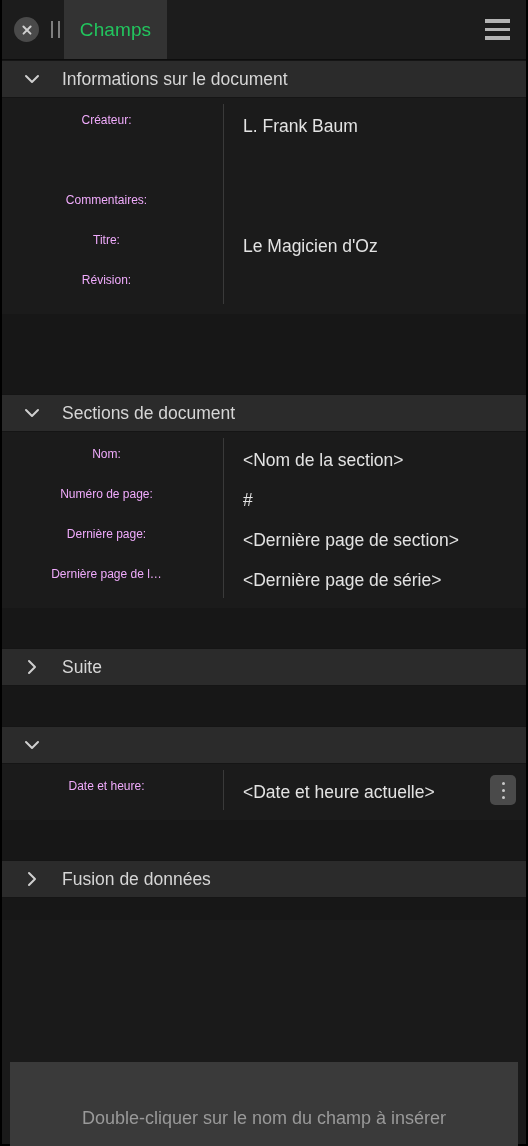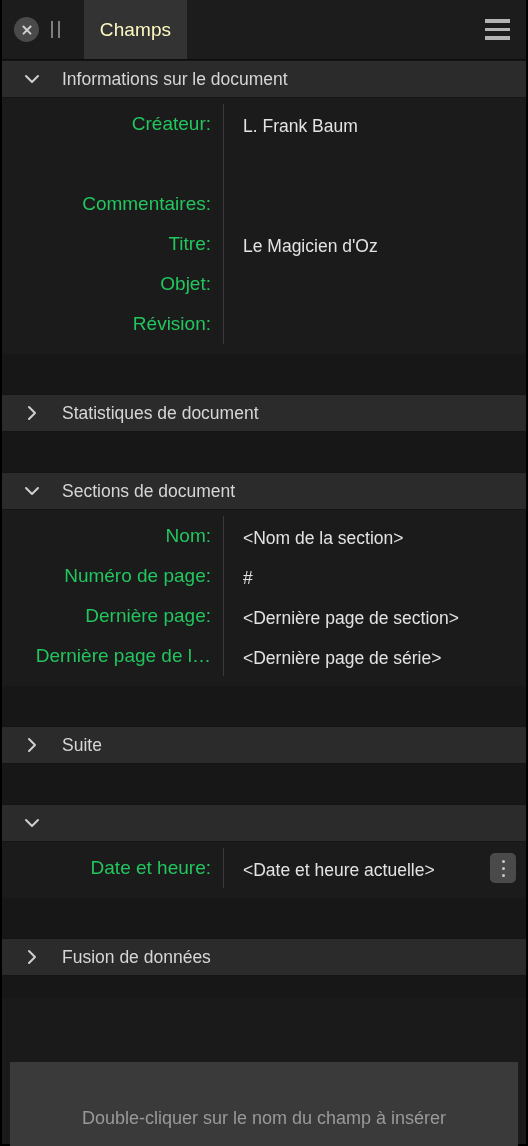--- a/index.html
+++ b/index.html
@@ -78,22 +78,22 @@
     height: 17px;
     background: #7e7e7e;
   }
 
   .tab {
     width: 103px;
     background: #333333;
     display: flex;
     align-items: center;
     justify-content: center;
-    margin-left: 24px;
-    color: #fef9c3;
+    margin-left: 4px;
+    color: #22c55e;
     font-size: 19px;
     letter-spacing: .1px;
   }
 
   .tb-spacer { flex: 1 1 auto; }
 
   .hamburger {
     width: 58px;
     display: flex;
     flex-direction: column;
@@ -148,25 +148,25 @@
   .row {
     display: flex;
     align-items: flex-start;
     min-height: 40px;
     position: relative;
   }
 
   .row-label {
     width: 221px;
     flex: none;
-    text-align: right;
+    text-align: center;
     padding-right: 12px;
     padding-top: 9px;
-    color: #22c55e;
-    font-size: 19px;
+    color: #f0abfc;
+    font-size: 12px;
     white-space: nowrap;
     overflow: hidden;
   }
 
   .row-value {
     flex: 1 1 auto;
     padding-left: 20px;
     padding-top: 9px;
     padding-right: 18px;
     color: #e3e3e3;
@@ -276,39 +276,26 @@
           <div class="row-label">Commentaires:</div>
           <div class="divider"></div>
           <div class="row-value"></div>
         </div>
         <div class="row">
           <div class="row-label">Titre:</div>
           <div class="divider"></div>
           <div class="row-value">Le Magicien d'Oz</div>
         </div>
         <div class="row">
-          <div class="row-label">Objet:</div>
+          <div class="row-label">Révision:</div>
           <div class="divider"></div>
           <div class="row-value"></div>
         </div>
-        <div class="row">
-          <div class="row-label">Révision:</div>
-          <div class="divider"></div>
-          <div class="row-value"></div>
-        </div>
-      </div>
-      <div class="gap"></div>
-      <div class="section-header">
-        <div class="chev">
-          <svg width="18" height="18" viewBox="0 0 18 18" fill="none" stroke="#cfcfcf" stroke-width="2" stroke-linecap="round" stroke-linejoin="round">
-            <path d="M6 3 L12 9 L6 15"></path>
-          </svg>
-        </div>
-        <div class="section-title">Statistiques de document</div>
-      </div>
+      </div>
+      <div class="gap"></div>
       <div class="gap"></div>
       <div class="section-header">
         <div class="chev">
           <svg width="18" height="18" viewBox="0 0 18 18" fill="none" stroke="#cfcfcf" stroke-width="2" stroke-linecap="round" stroke-linejoin="round">
             <path d="M3 6 L9 12 L15 6"></path>
           </svg>
         </div>
         <div class="section-title">Sections de document</div>
       </div>
       <div class="section-body">

